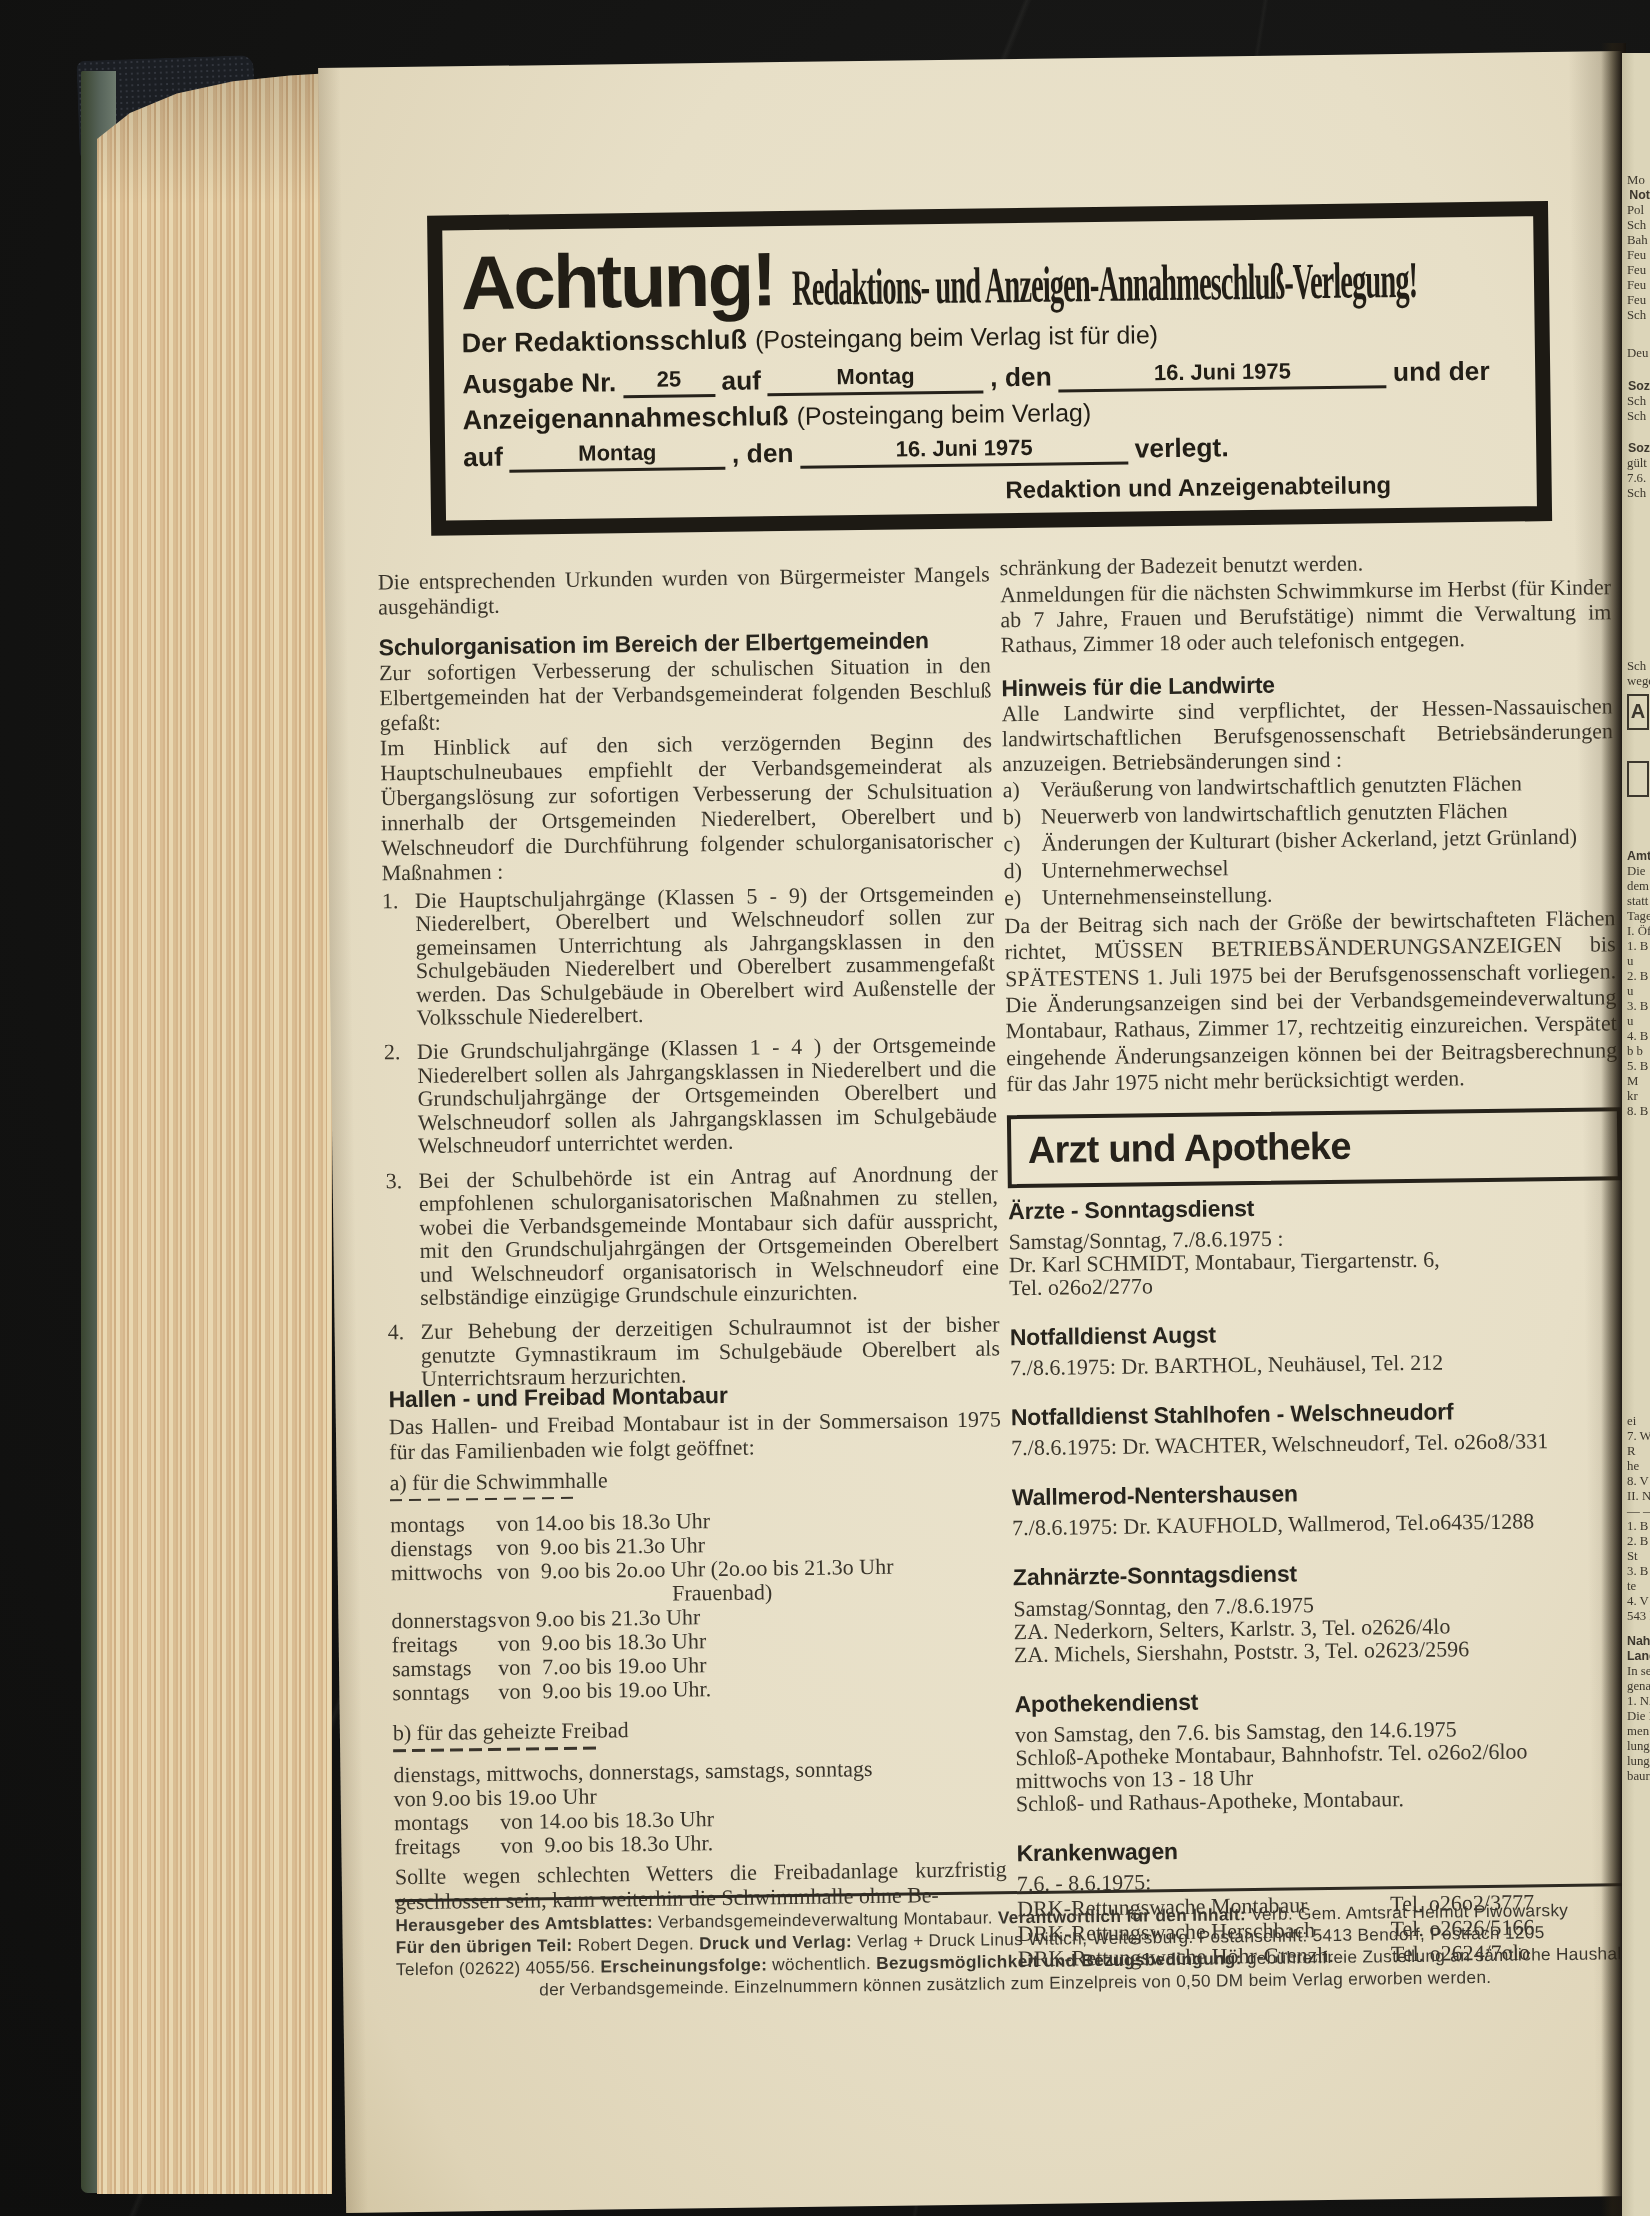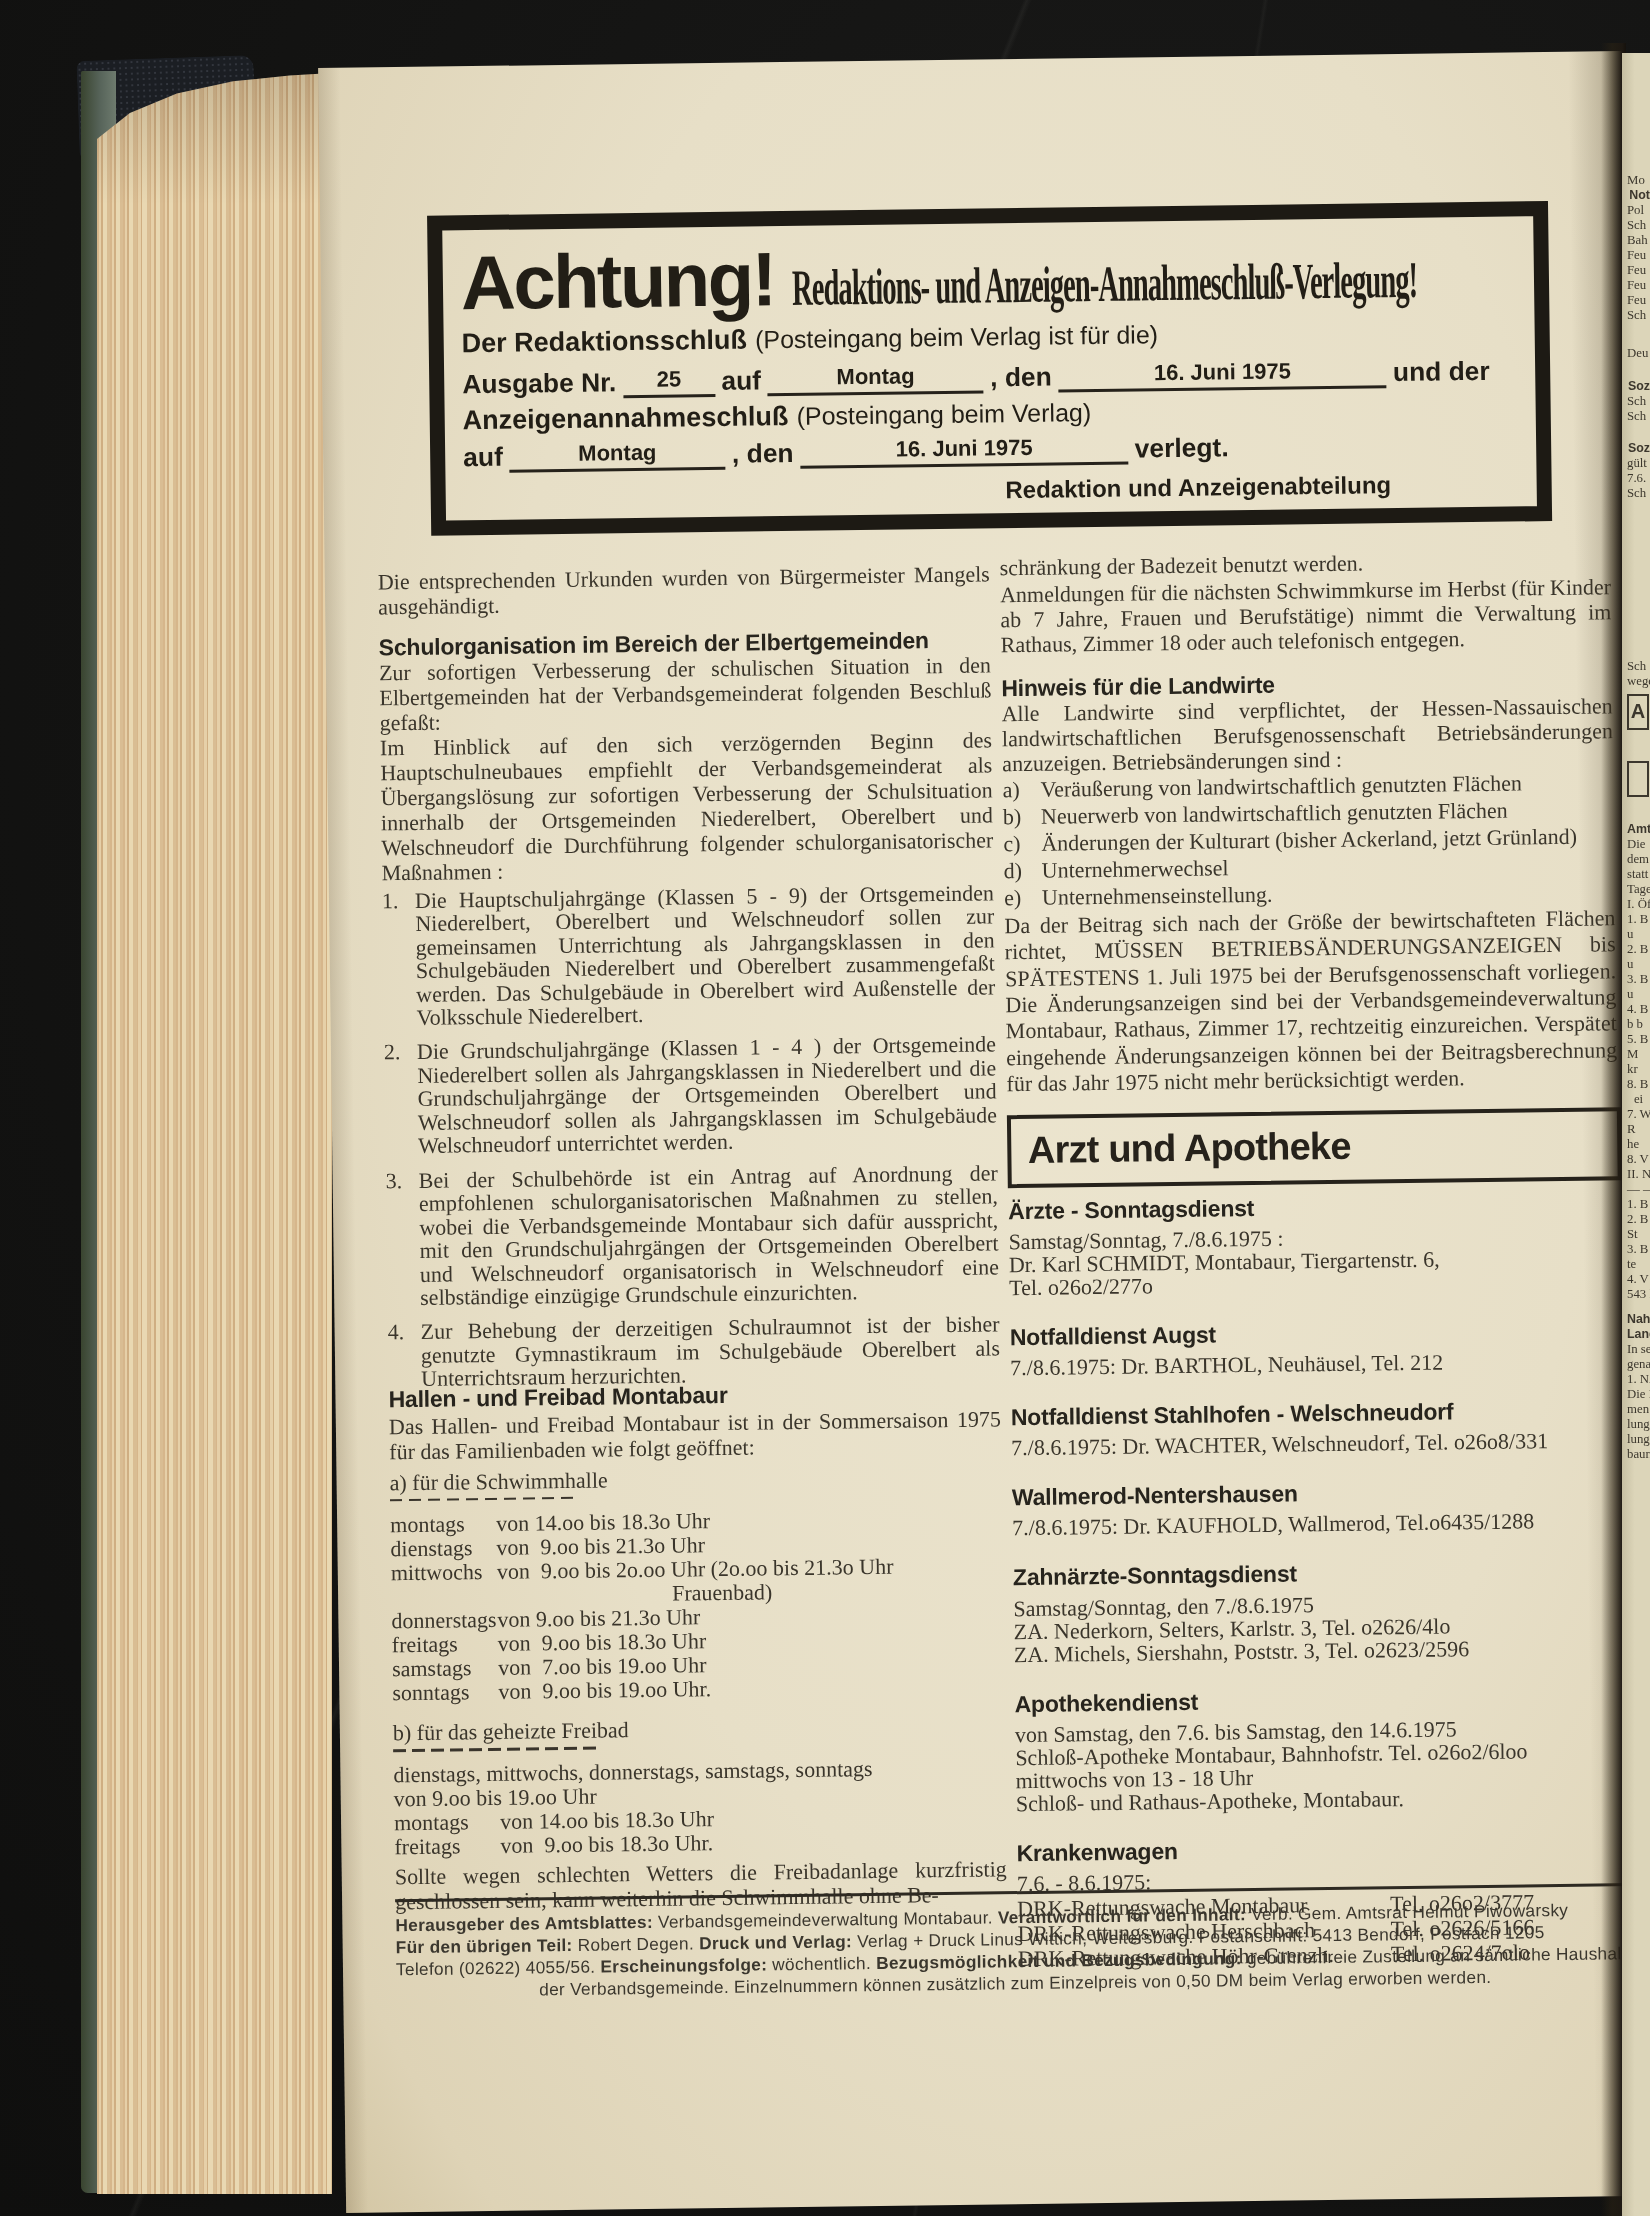--- a/index.html
+++ b/index.html
@@ -393,21 +393,21 @@
       <div class="frag">Sch</div>
 
       <div class="frag" style="margin-top: 158px;">Sch</div>
 
       <div class="frag">wegen</div>
 
       <div class="frag boxed" style="margin-top: 5px;">A</div>
 
       <div class="frag boxed" style="margin-top: 31px;"></div>
 
-      <div class="frag bold" style="margin-top: 25px;">Amt</div>
+      <div class="frag bold" style="margin-top: 52px;">Amt</div>
 
       <div class="frag">Die</div>
 
       <div class="frag">dem</div>
 
       <div class="frag">statt</div>
 
       <div class="frag">Tage</div>
 
       <div class="frag">I. Öf</div>
@@ -429,21 +429,21 @@
       <div class="frag">b b</div>
 
       <div class="frag">5. B</div>
 
       <div class="frag">M</div>
 
       <div class="frag">kr</div>
 
       <div class="frag">8. B</div>
 
-      <div class="frag" style=" text-align: center;">ei</div>
+      <div class="frag" style="margin-top: 295px;">ei</div>
 
       <div class="frag">7. W</div>
 
       <div class="frag">R</div>
 
       <div class="frag">he</div>
 
       <div class="frag">8. V</div>
 
       <div class="frag">II. N</div>

